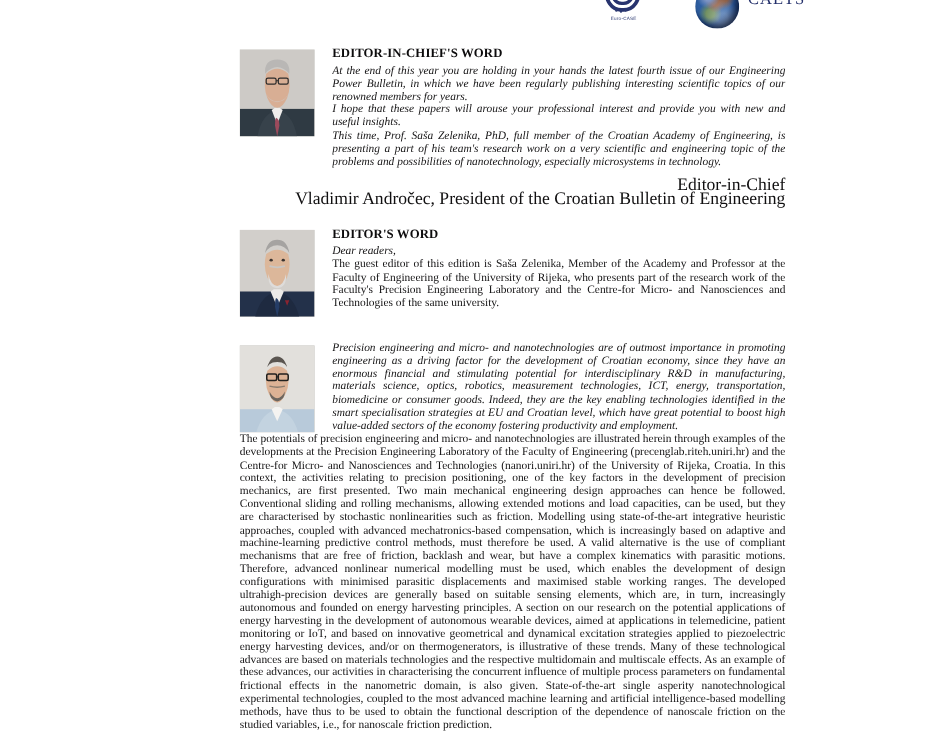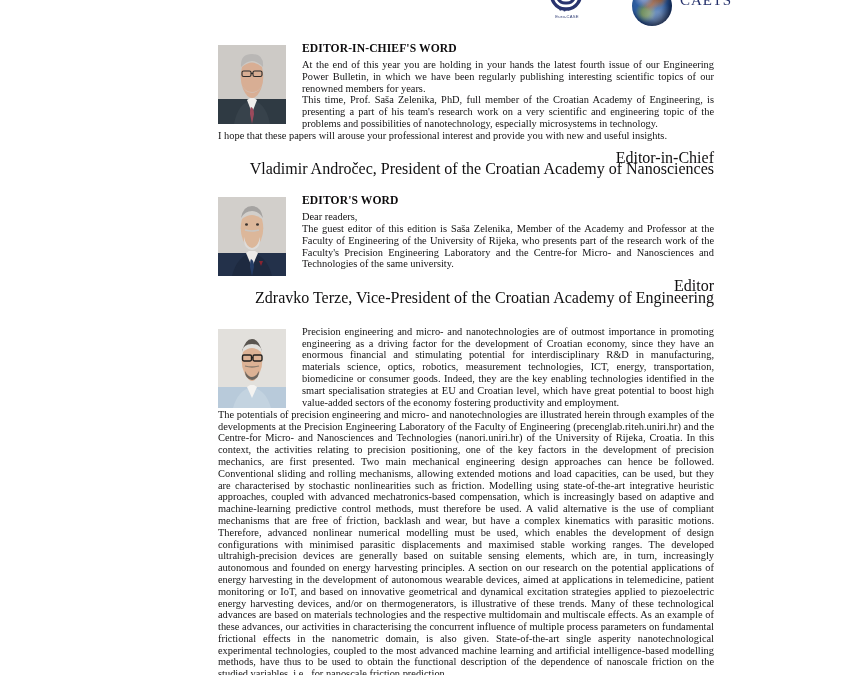--- a/index.html
+++ b/index.html
@@ -117,21 +117,21 @@
     color: #0d0c0d;
   }
   p.para {
     margin: 0;
     font-size: 10.4px;
     line-height: 11.8px;
     text-align: justify;
     text-justify: inter-word;
     color: #141314;
   }
-  p.para.flow { overflow: hidden; }
+  p.para.flow { overflow: hidden; font-style: italic; }
   p.para.full { clear: both; }
 
   .signature {
     clear: both;
     margin-top: 10px;
     text-align: right;
     font-size: 16px;
     line-height: 11.8px;
   }
   .signature .role { display: block; }
@@ -182,25 +182,25 @@
           <path d="M24 22 q10 -9 20 0 q3 12 -1 22 q-4 9 -9 9 q-5 0 -9 -9 q-4 -10 -1 -22z" fill="#d8ae94"></path>
           <path d="M23 22 q11 -12 22 0 q1 -13 -11 -13 q-12 0 -11 13z" fill="#b9b7b5"></path>
           <path d="M24 40 q3 7 10 7 q7 0 10 -7 q-2 7 -10 8 q-8 -1 -10 -8z" fill="#cfcbc7" opacity=".55"></path>
           <rect x="24" y="26" width="9" height="5.5" rx="1.6" fill="none" stroke="#2b2b2b" stroke-width="1.1"></rect>
           <rect x="35" y="26" width="9" height="5.5" rx="1.6" fill="none" stroke="#2b2b2b" stroke-width="1.1"></rect>
           <path d="M33 28.4 h2" stroke="#2b2b2b" stroke-width="1.1"></path>
         </svg>
       </div>
       <h2 class="heading">EDITOR-IN-CHIEF'S WORD</h2>
       <p class="para flow">At the end of this year you are holding in your hands the latest fourth issue of our Engineering Power Bulletin, in which we have been regularly publishing interesting scientific topics of our renowned members for years.</p>
+      <p class="para flow">I hope that these papers will arouse your professional interest and provide you with new and useful insights.</p>
       <p class="para flow">This time, Prof. Saša Zelenika, PhD, full member of the Croatian Academy of Engineering, is presenting a part of his team's research work on a very scientific and engineering topic of the problems and possibilities of nanotechnology, especially microsystems in technology.</p>
-      <p class="para flow">I hope that these papers will arouse your professional interest and provide you with new and useful insights.</p>
       <div class="signature">
         <span class="role">Editor-in-Chief</span>
-        <span class="person">Vladimir Andročec, President of the Croatian Academy of Nanosciences</span>
+        <span class="person">Vladimir Andročec, President of the Croatian Bulletin of Engineering</span>
       </div>
     </div>
 
     <div class="gap-md"></div>
 
     <div class="section">
       <div class="portrait">
         <svg viewBox="0 0 68 79" preserveAspectRatio="xMidYMid slice">
           <rect width="68" height="79" fill="#d2cfcb"></rect>
           <rect y="56" width="68" height="23" fill="#23314a"></rect>
@@ -212,24 +212,20 @@
           <path d="M26 40 q2 10 8 11 q6 -1 8 -11 q1 12 -8 13 q-9 -1 -8 -13z" fill="#dedcda"></path>
           <path d="M27 33 q7 2 14 0" stroke="#c9c6c3" stroke-width="1.6" fill="none"></path>
           <ellipse cx="28.5" cy="27.5" rx="1.5" ry="1.2" fill="#3a3330"></ellipse>
           <ellipse cx="39.5" cy="27.5" rx="1.5" ry="1.2" fill="#3a3330"></ellipse>
           <path d="M41 64 l2 5 l2 -5z" fill="#8a2430"></path>
         </svg>
       </div>
       <h2 class="heading">EDITOR'S WORD</h2>
       <p class="para flow">Dear readers,</p>
       <p class="para">The guest editor of this edition is Saša Zelenika, Member of the Academy and Professor at the Faculty of Engineering of the University of Rijeka, who presents part of the research work of the Faculty's Precision Engineering Laboratory and the Centre-for Micro- and Nanosciences and Technologies of the same university.</p>
-      <div class="signature">
-        <span class="role">Editor</span>
-        <span class="person">Zdravko Terze, Vice-President of the Croatian Academy of Engineering</span>
-      </div>
     </div>
 
     <div class="gap-lg"></div>
 
     <div class="section">
       <div class="portrait">
         <svg viewBox="0 0 68 79" preserveAspectRatio="xMidYMid slice">
           <rect width="68" height="79" fill="#e2e0dc"></rect>
           <rect y="58" width="68" height="21" fill="#b8cada"></rect>
           <path d="M15 79 Q20 61 34 58 Q48 61 53 79 Z" fill="#c3d3e0"></path>

